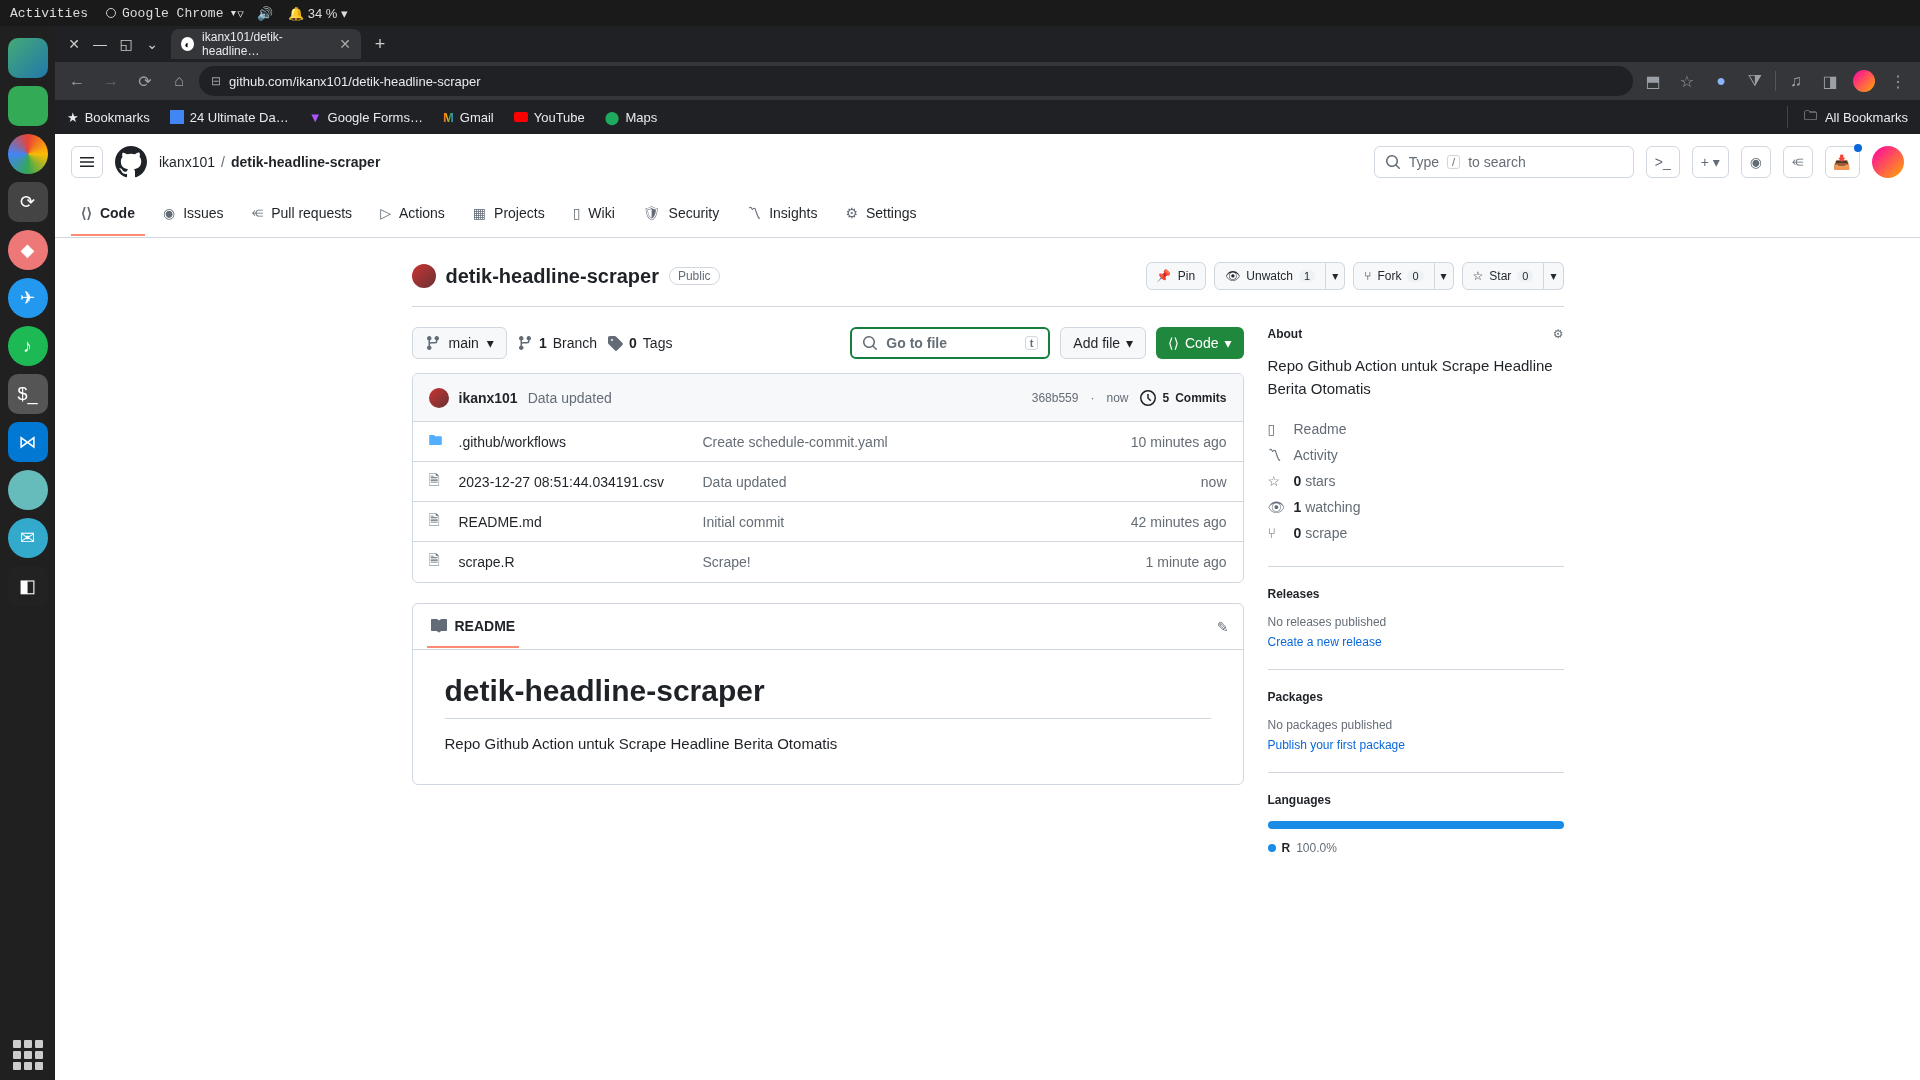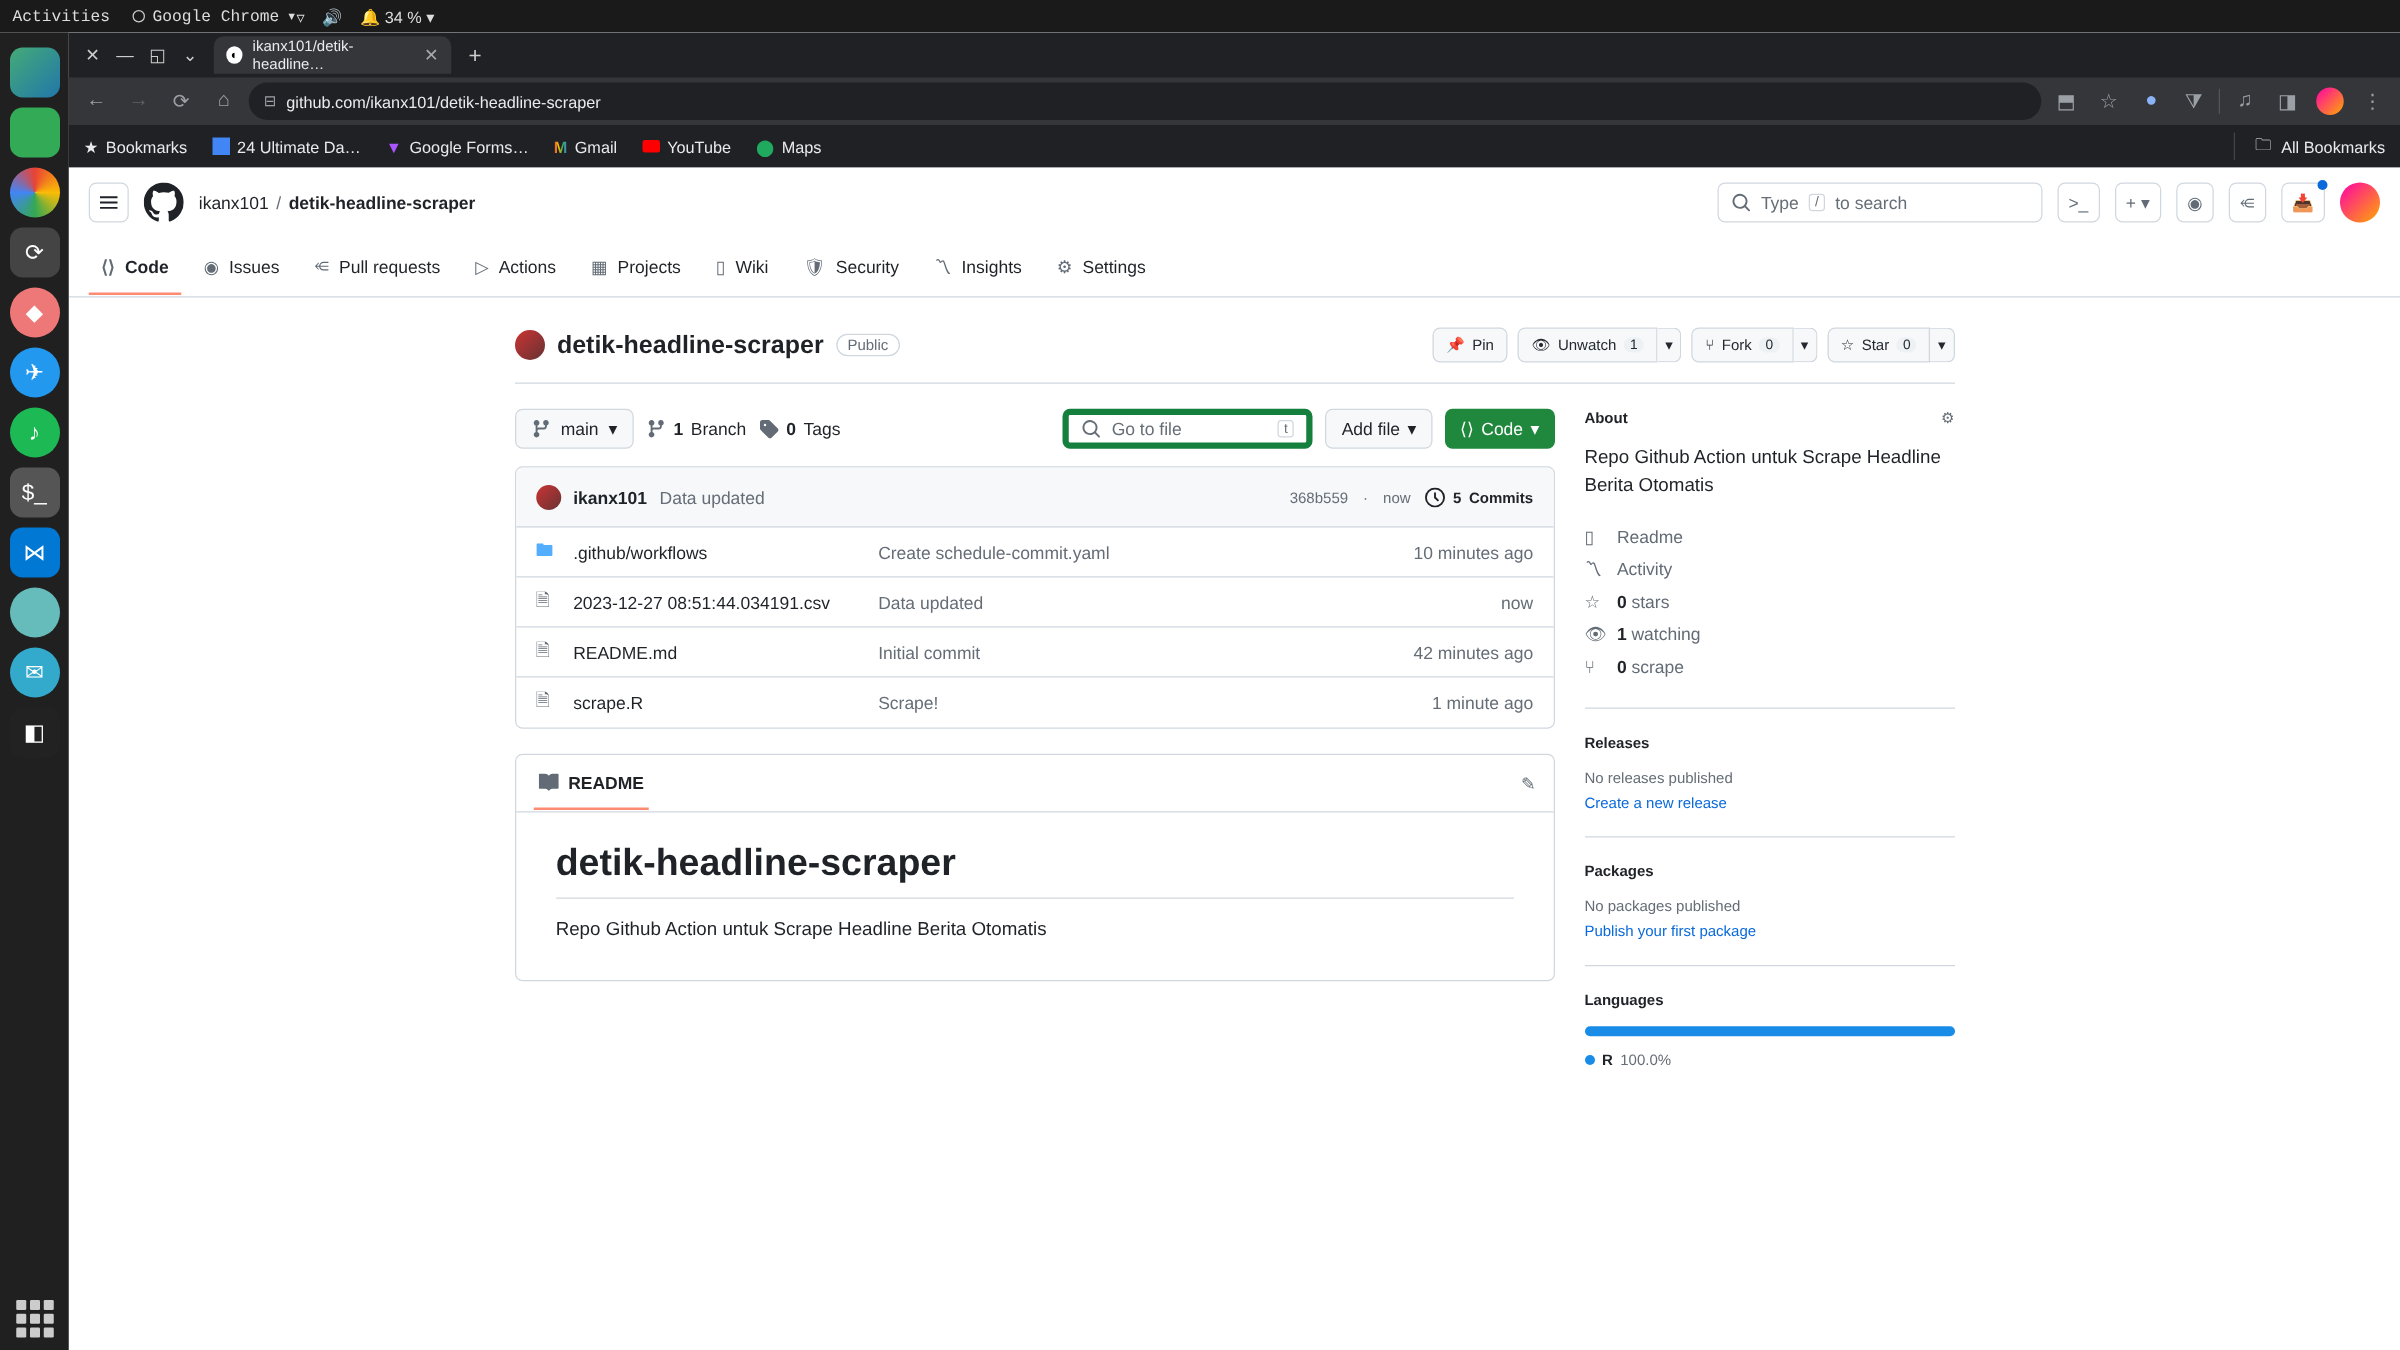--- a/index.html
+++ b/index.html
@@ -72,21 +72,21 @@
 .btn { height:28px;border:1px solid #d0d7de;border-radius:6px;background:#f6f8fa;display:flex;align-items:center;padding:0 10px;font-size:12px;gap:6px;color:#24292f; }
 .btn .count { background:#eef1f3;border-radius:8px;padding:0 5px;font-size:11px; }
 .btn-group { display:flex; }
 .btn-group .btn:first-child{border-top-right-radius:0;border-bottom-right-radius:0;}
 .btn-group .btn.caret{border-left:0;border-top-left-radius:0;border-bottom-left-radius:0;padding:0 6px;}
 
 .file-toolbar { display:flex;align-items:center;gap:10px;margin-bottom:14px; }
 .file-toolbar .branch-btn{height:32px;border:1px solid #d0d7de;border-radius:6px;background:#f6f8fa;display:flex;align-items:center;padding:0 12px;gap:8px;font-size:14px;}
 .file-toolbar .meta{display:flex;align-items:center;gap:6px;font-size:14px;color:#1f2328;}
 .file-toolbar .meta .b{font-weight:600;}
-.file-toolbar .search{margin-left:auto;height:32px;border:5px solid #15803d;border-radius:6px;display:flex;align-items:center;padding:0 10px;gap:8px;color:#656d76;width:200px;font-size:14px;}
+.file-toolbar .search{margin-left:auto;height:32px;border:2px solid #15803d;border-radius:6px;display:flex;align-items:center;padding:0 10px;gap:8px;color:#656d76;width:200px;font-size:14px;font-weight:bold;}
 .file-toolbar .search .kbd{margin-left:auto;border:1px solid #d0d7de;border-radius:3px;padding:0 4px;font-size:11px;}
 .file-toolbar .addfile{height:32px;border:1px solid #d0d7de;border-radius:6px;background:#f6f8fa;padding:0 12px;display:flex;align-items:center;gap:6px;font-size:14px;}
 .file-toolbar .codebtn{height:32px;border-radius:6px;background:#1f883d;color:#fff;padding:0 12px;display:flex;align-items:center;gap:6px;font-size:14px;font-weight:500;}
 
 .commit-box{border:1px solid #d0d7de;border-radius:6px;overflow:hidden;}
 .commit-head{background:#f6f8fa;height:48px;display:flex;align-items:center;padding:0 16px;gap:10px;font-size:14px;border-bottom:1px solid #d0d7de;}
 .commit-head .av{width:20px;height:20px;border-radius:50%;background:linear-gradient(135deg,#c33,#633);}
 .commit-head .user{font-weight:600;}
 .commit-head .msg{color:#656d76;}
 .commit-head .right{margin-left:auto;display:flex;align-items:center;gap:12px;color:#656d76;font-size:12px;}

